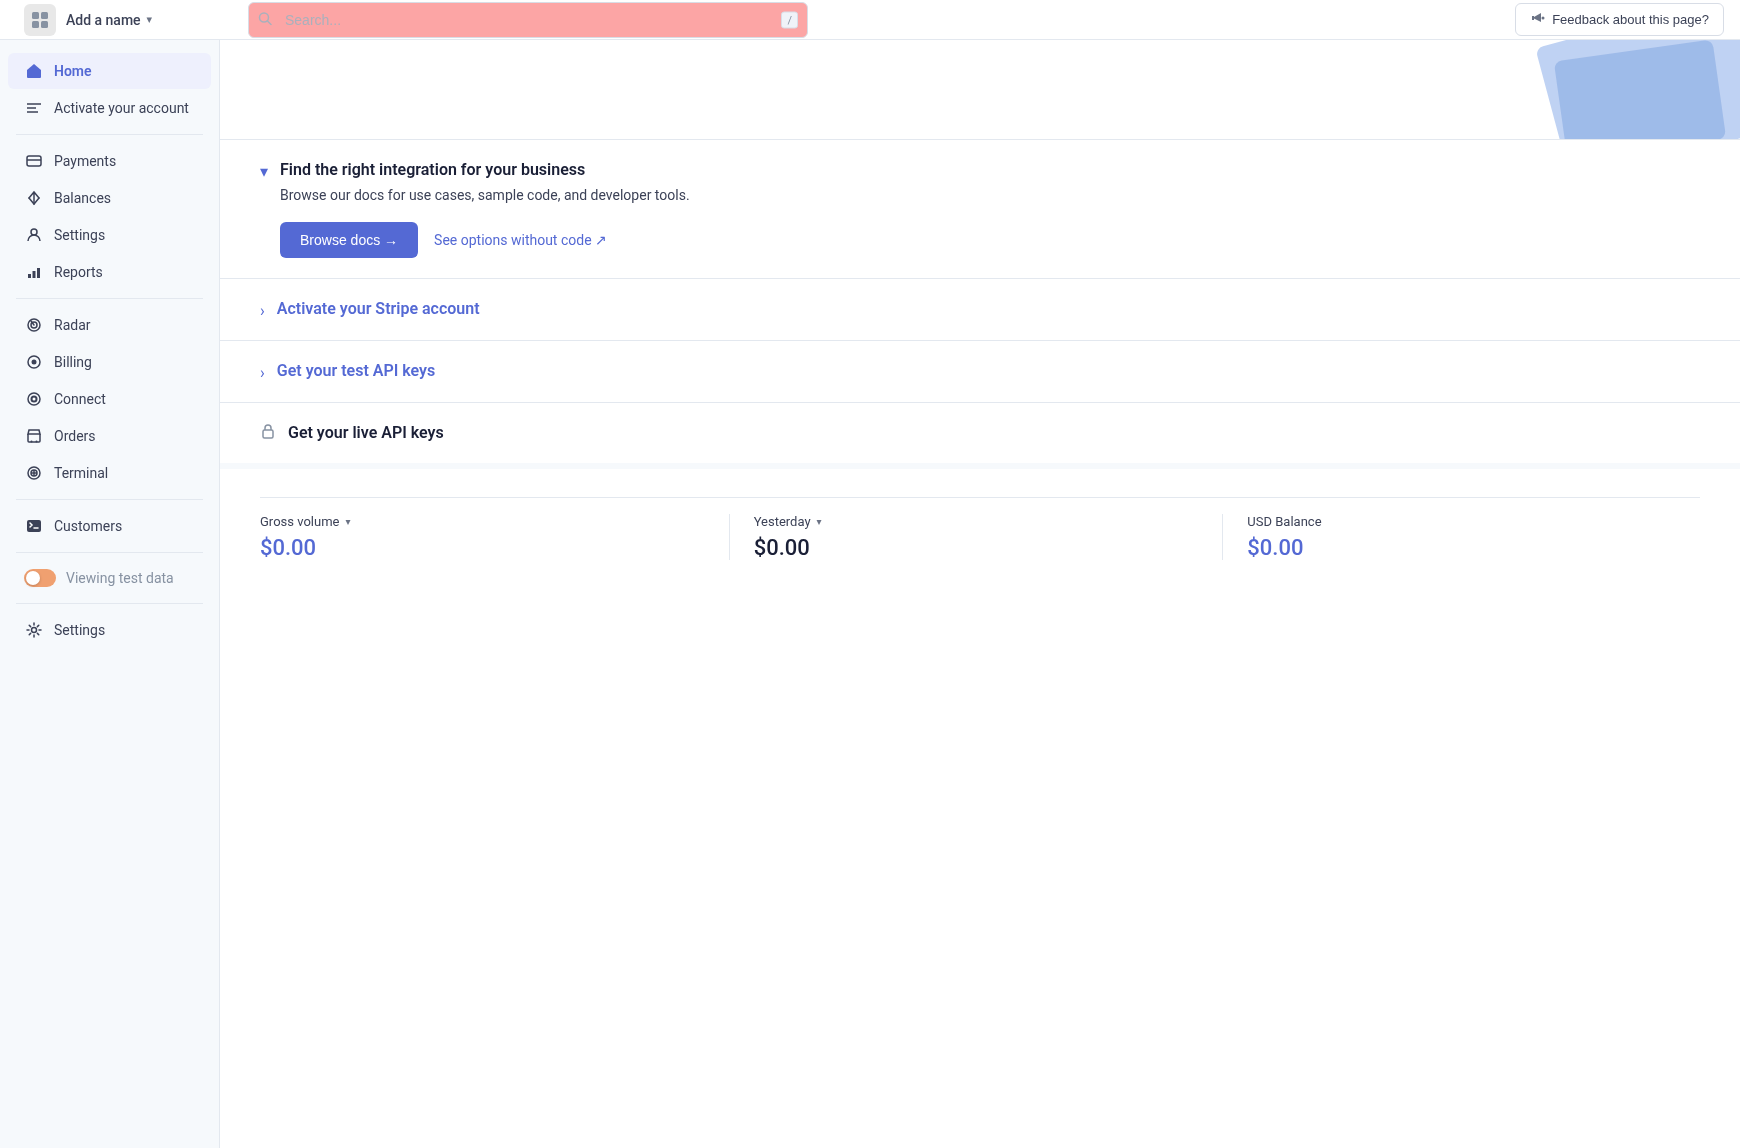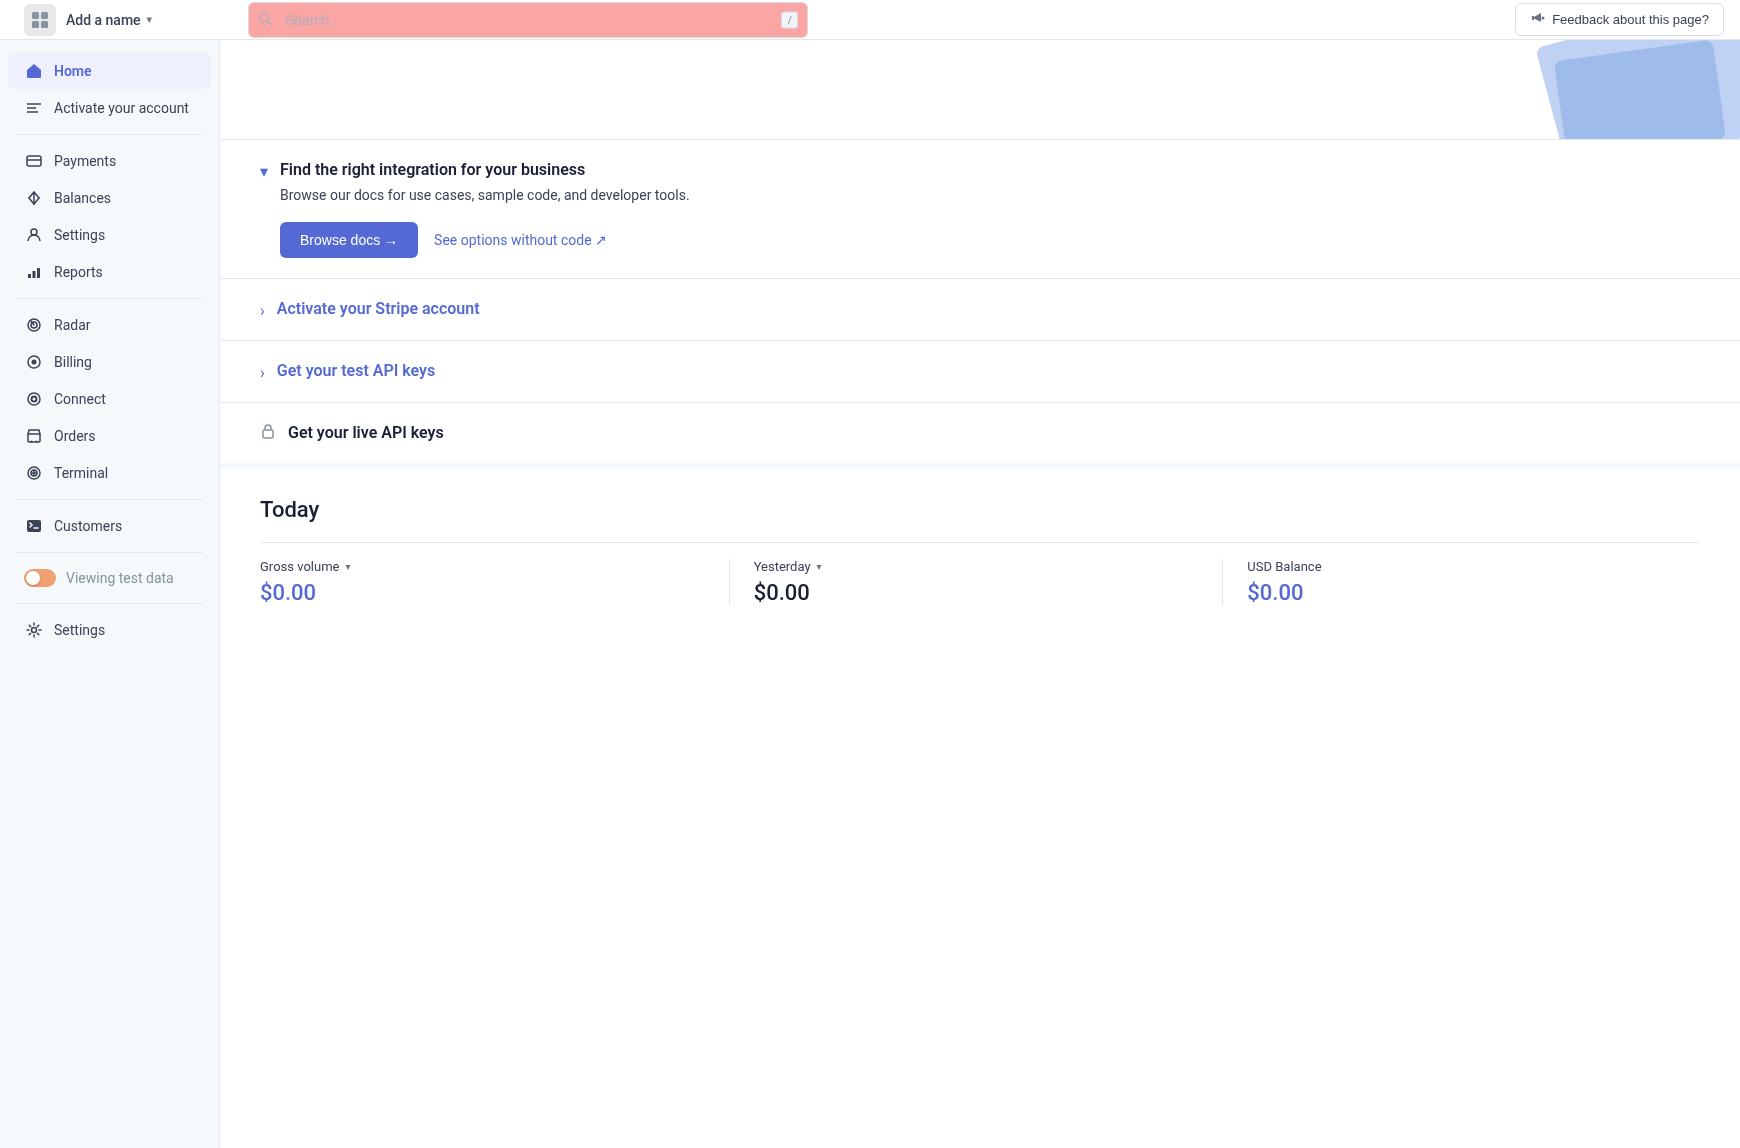--- a/index.html
+++ b/index.html
@@ -528,21 +528,20 @@
               <path d="M5 7V5a3 3 0 016 0v2" stroke="#8792a2" stroke-width="1.5"></path>
             </svg>
           </span>
           <div class="step-title">Get your live API keys</div>
         </div>
       </div>
 
     </div>
 
     <div class="today-section">
-      <div class="today-title">Today</div>
       <div class="metrics-divider"></div>
       <div class="metrics-row">
 
         <div class="metric-col">
           <div class="metric-label">
             <span>Gross volume</span>
             <span class="metric-label-chevron">▾</span>
           </div>
           <div class="metric-value">$0.00</div>
         </div>

